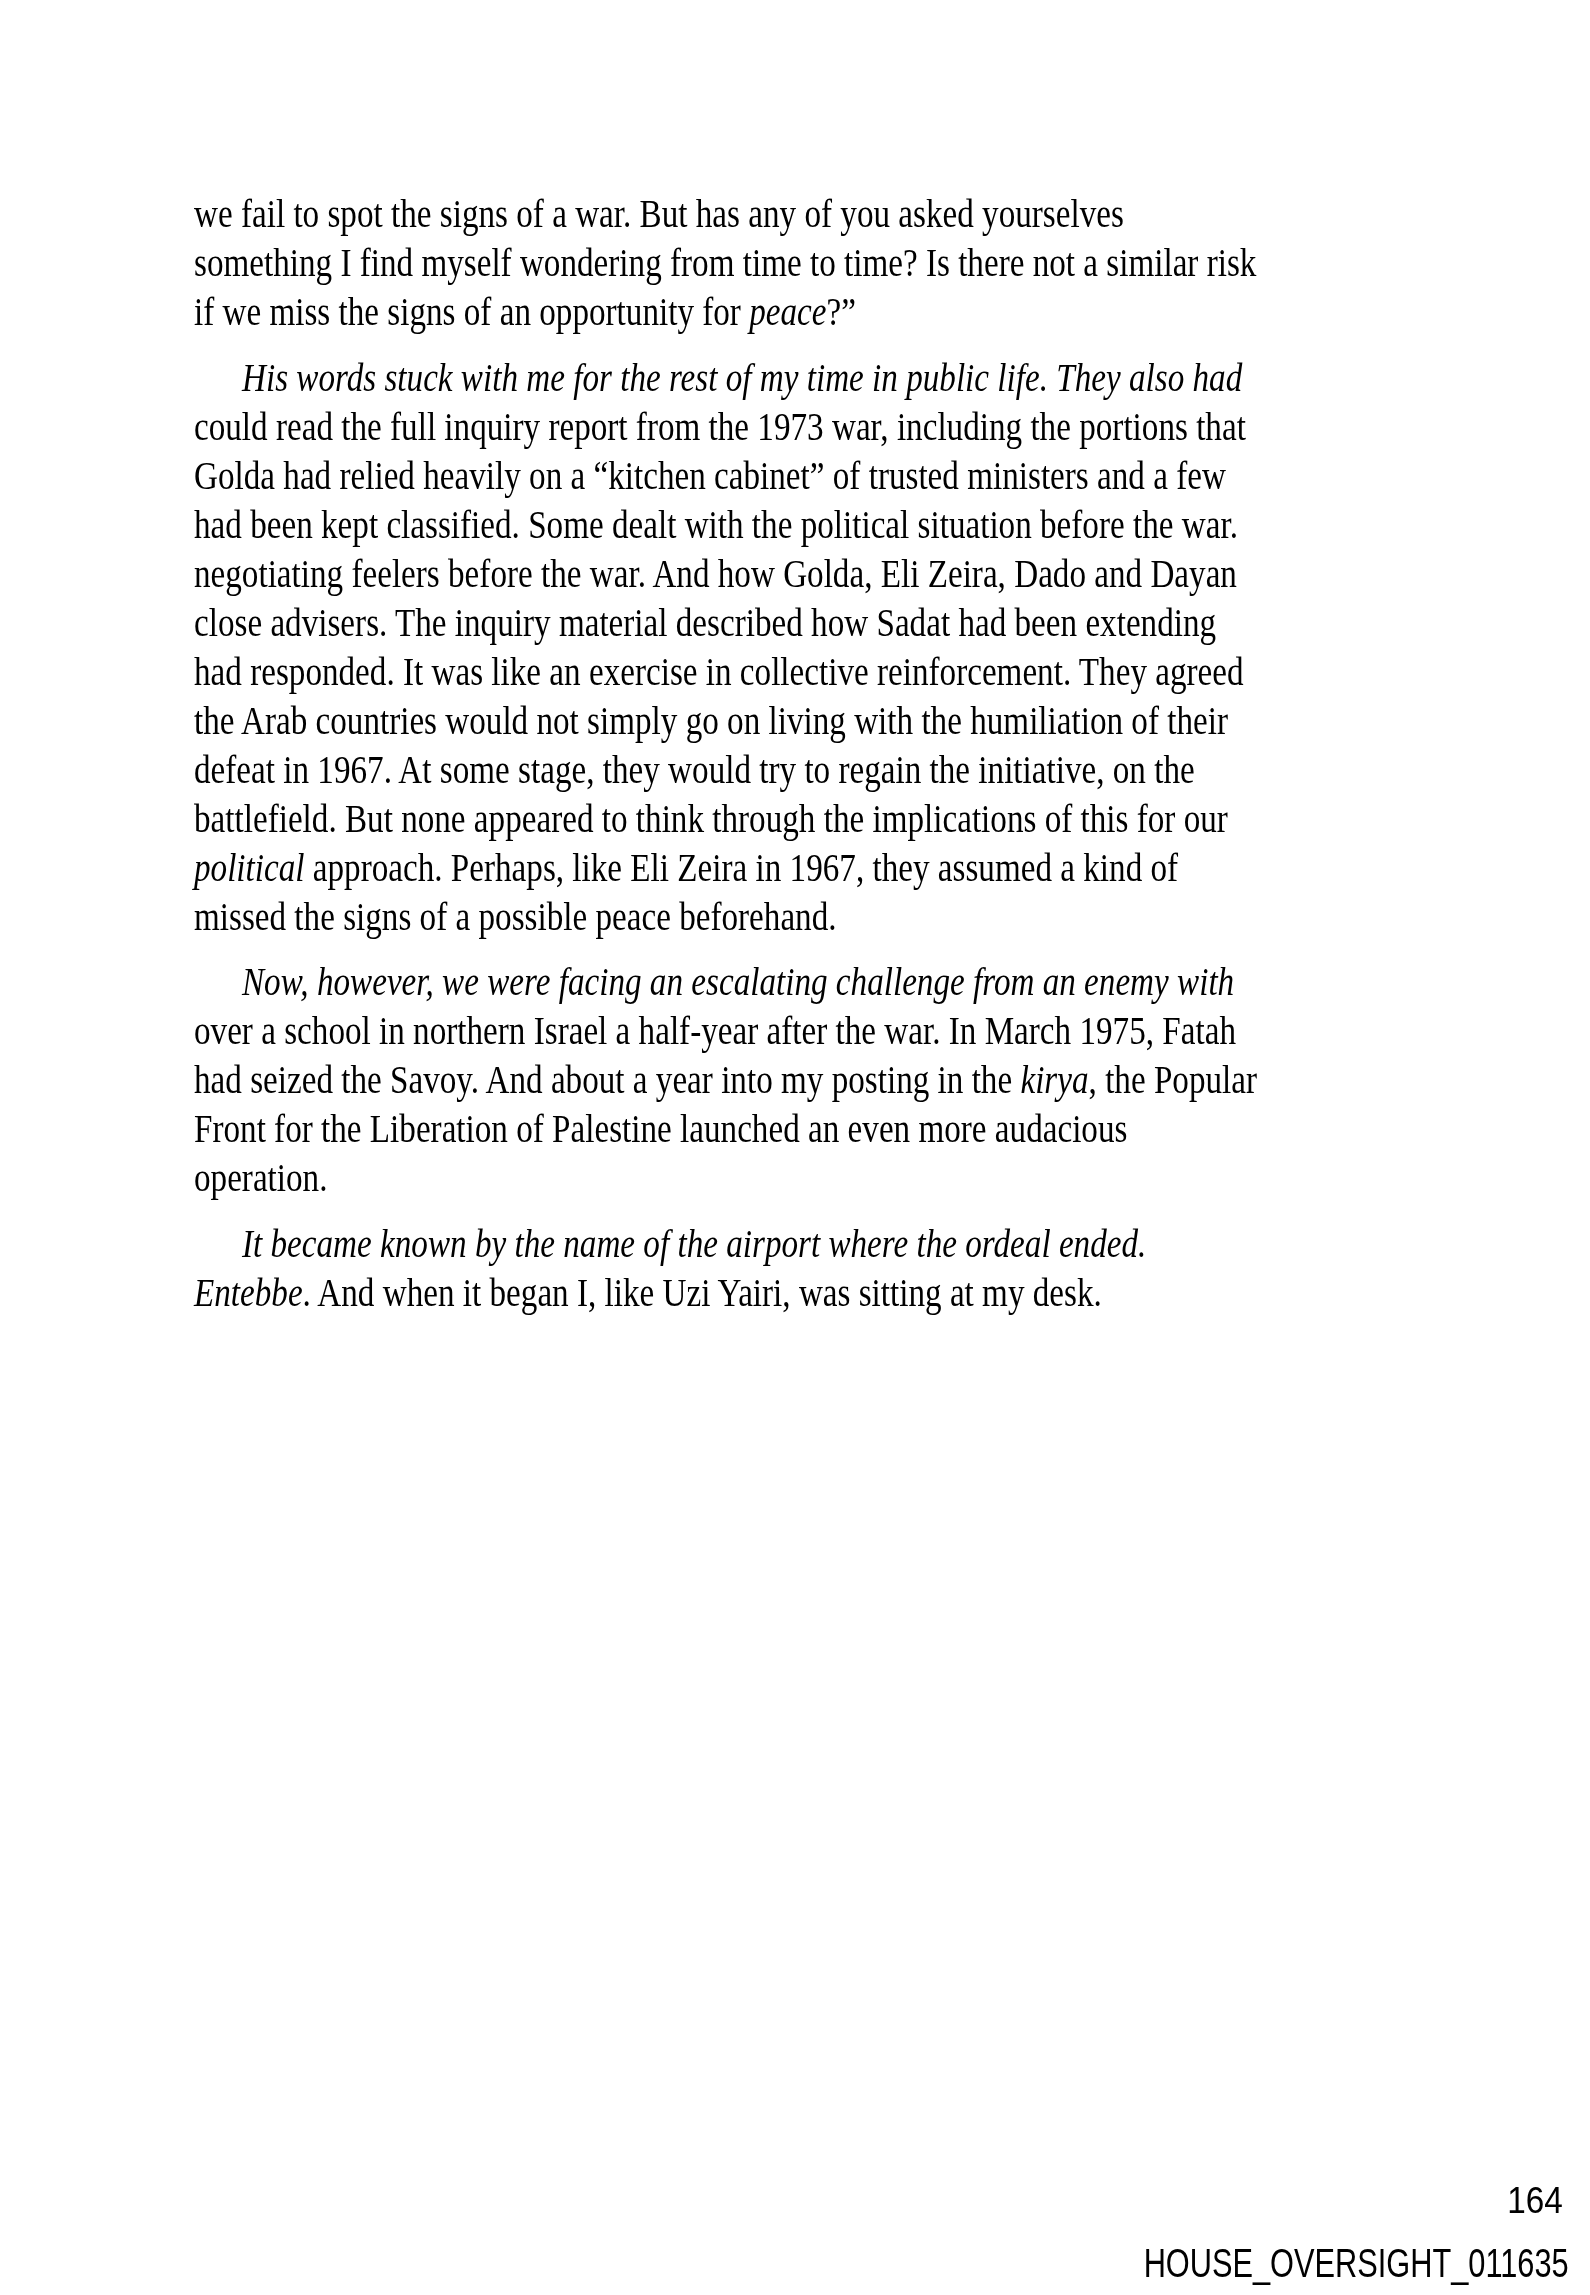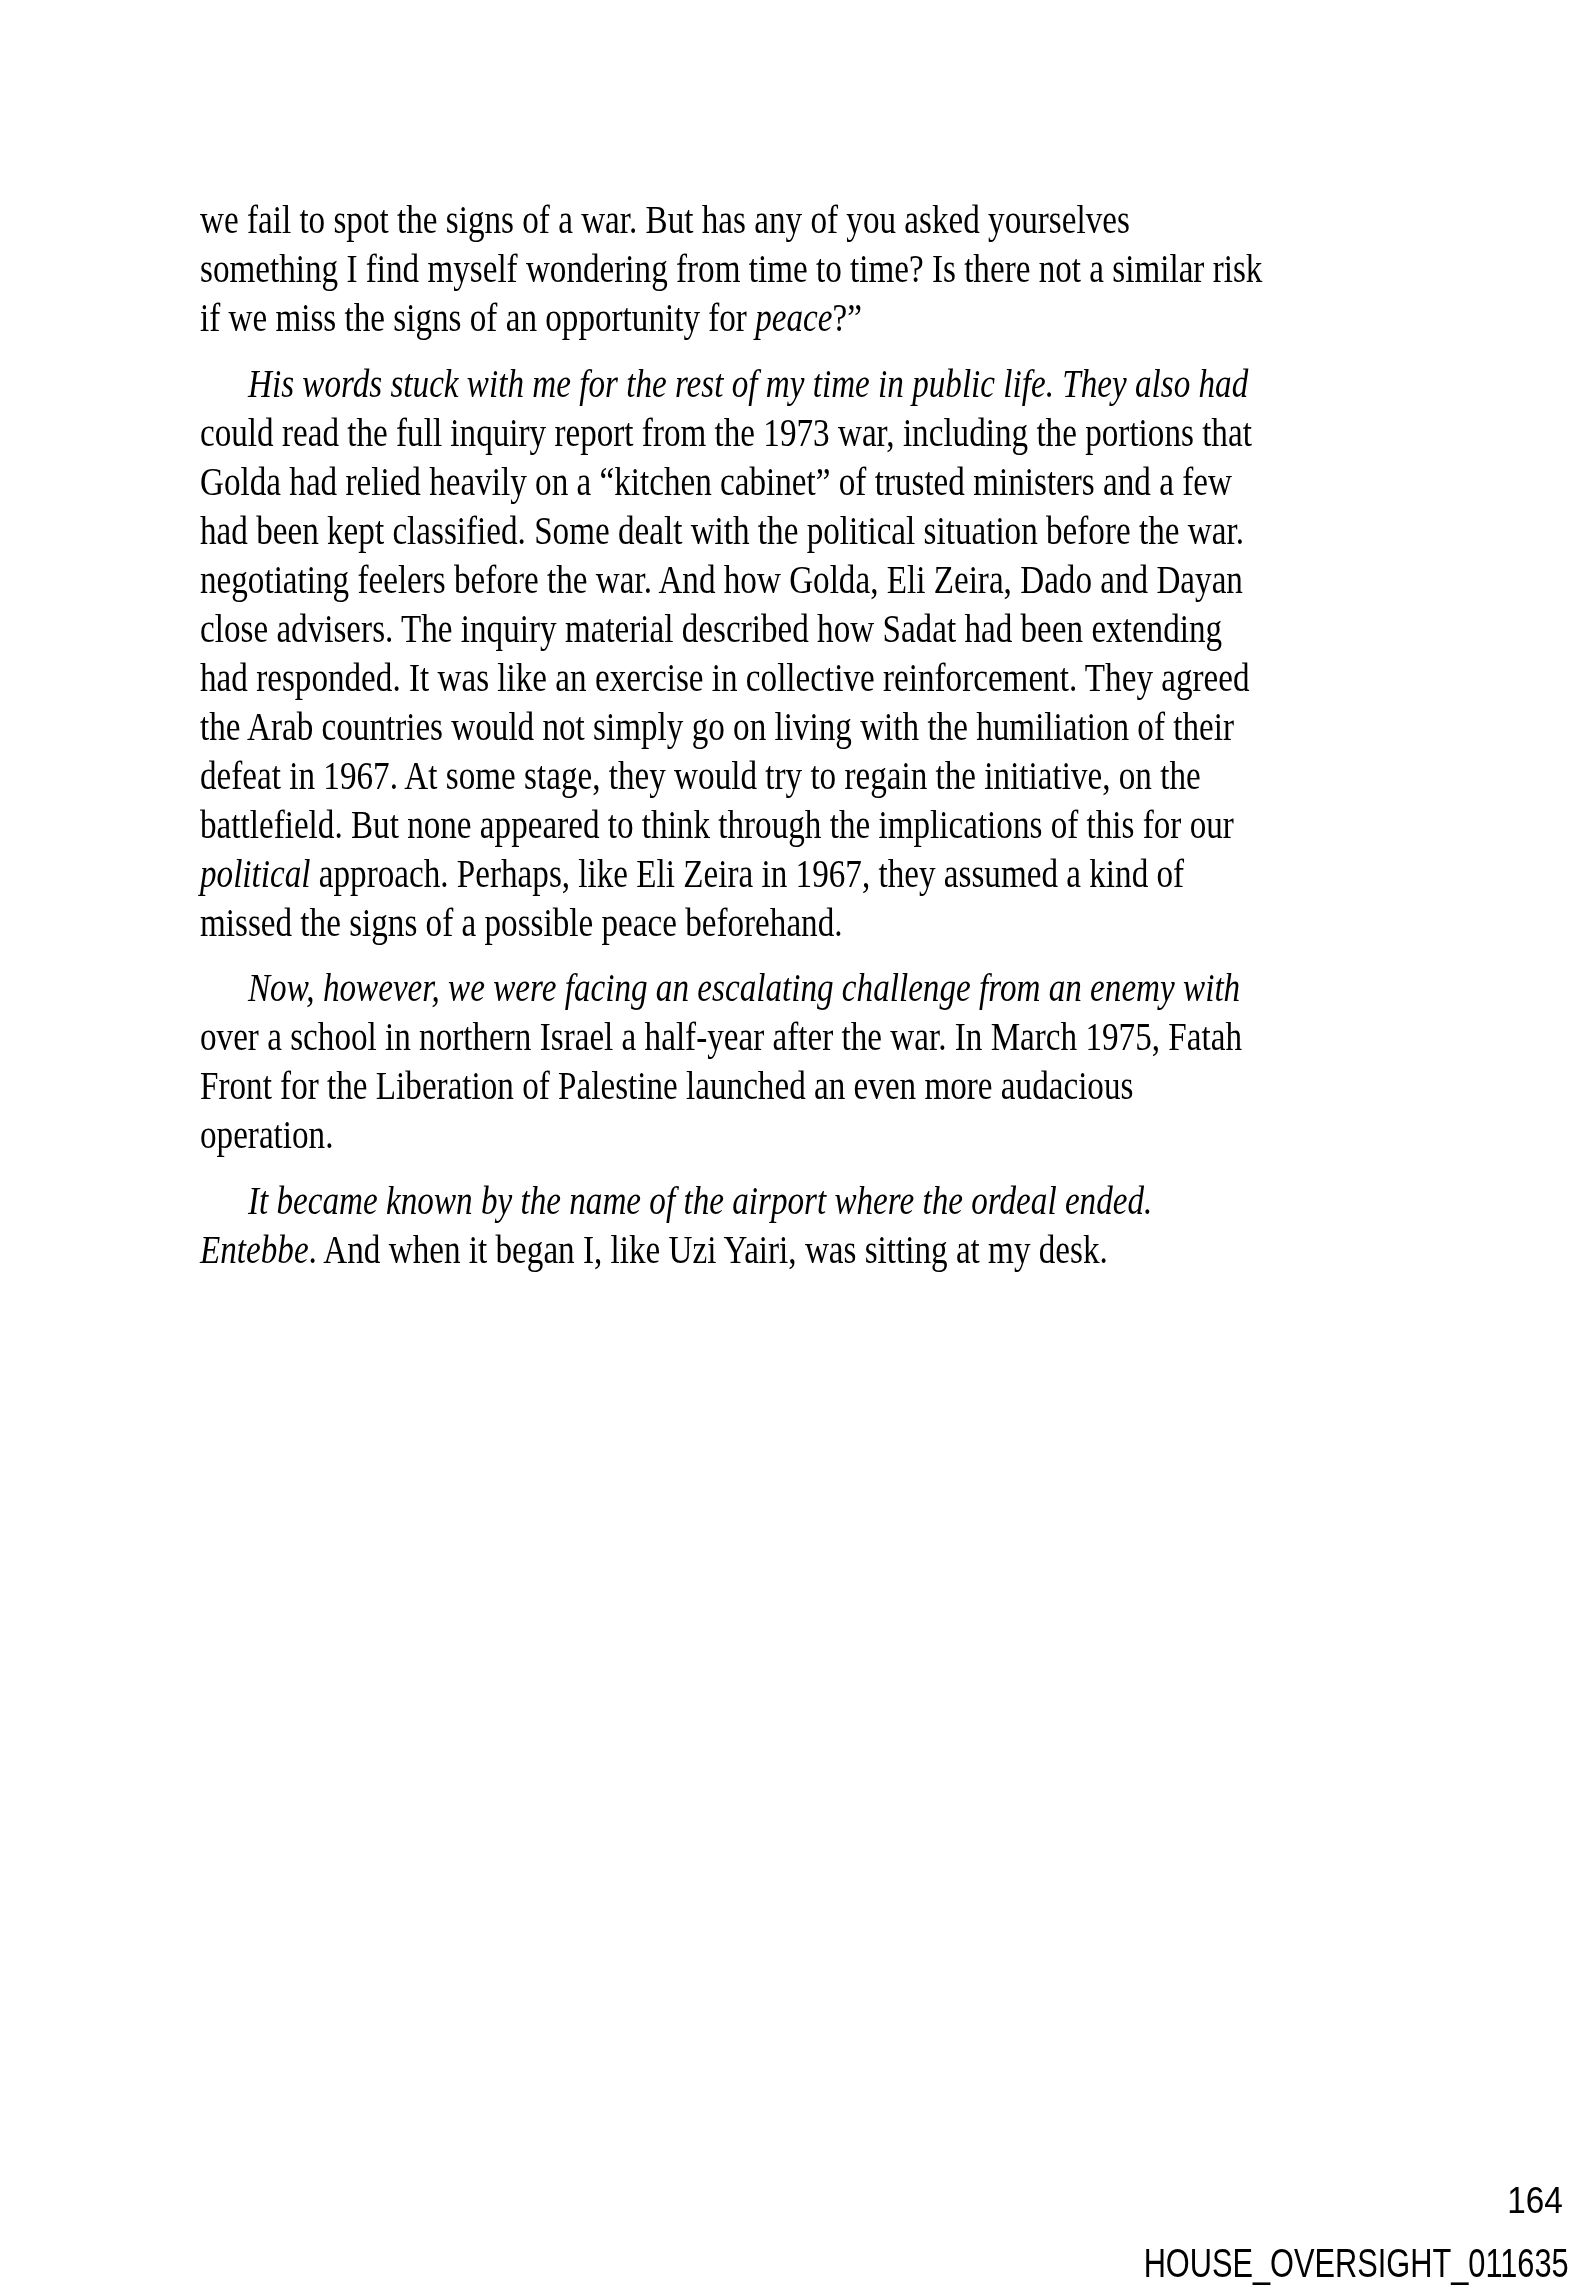--- a/index.html
+++ b/index.html
@@ -16,21 +16,21 @@
     font-family: "Liberation Serif", "DejaVu Serif", serif;
     overflow: hidden;
   }
   .text-column {
     position: absolute;
     left: 194px;
     top: 189px;
     width: 1258px;
   }
   .paragraph {
-    margin: 6px;
+    margin: 0;
     padding: 0;
   }
   .paragraph + .paragraph {
     margin-top: 16.7px;
   }
   .text-line {
     height: 49px;
     line-height: 49px;
     font-size: 39px;
     white-space: nowrap;
@@ -90,20 +90,21 @@
         <div class="text-line"><span class="scale">had responded. It was like an exercise in collective reinforcement. They agreed</span></div>
         <div class="text-line"><span class="scale">the Arab countries would not simply go on living with the humiliation of their</span></div>
         <div class="text-line"><span class="scale">defeat in 1967. At some stage, they would try to regain the initiative, on the</span></div>
         <div class="text-line"><span class="scale">battlefield. But none appeared to think through the implications of this for our</span></div>
         <div class="text-line"><span class="scale"><i>political</i> approach. Perhaps, like Eli Zeira in 1967, they assumed a kind of</span></div>
         <div class="text-line"><span class="scale">missed the signs of a possible peace beforehand.</span></div>
       </div>
       <div class="paragraph indent">
         <div class="text-line"><span class="scale">Now, however, we were facing an escalating challenge from an enemy with</span></div>
         <div class="text-line"><span class="scale">over a school in northern Israel a half-year after the war. In March 1975, Fatah</span></div>
+        <div class="text-line"><span class="scale">had seized the Savoy. And about a year into my posting in the <i>kirya</i>, the Popular</span></div>
         <div class="text-line"><span class="scale">Front for the Liberation of Palestine launched an even more audacious</span></div>
         <div class="text-line"><span class="scale">operation.</span></div>
       </div>
       <div class="paragraph indent">
         <div class="text-line"><span class="scale">It became known by the name of the airport where the ordeal ended.</span></div>
         <div class="text-line"><span class="scale"><i>Entebbe</i>. And when it began I, like Uzi Yairi, was sitting at my desk.</span></div>
       </div>
     </div>
   <div class="page-number">164</div>
   <div class="bates-number">HOUSE_OVERSIGHT_011635</div>

